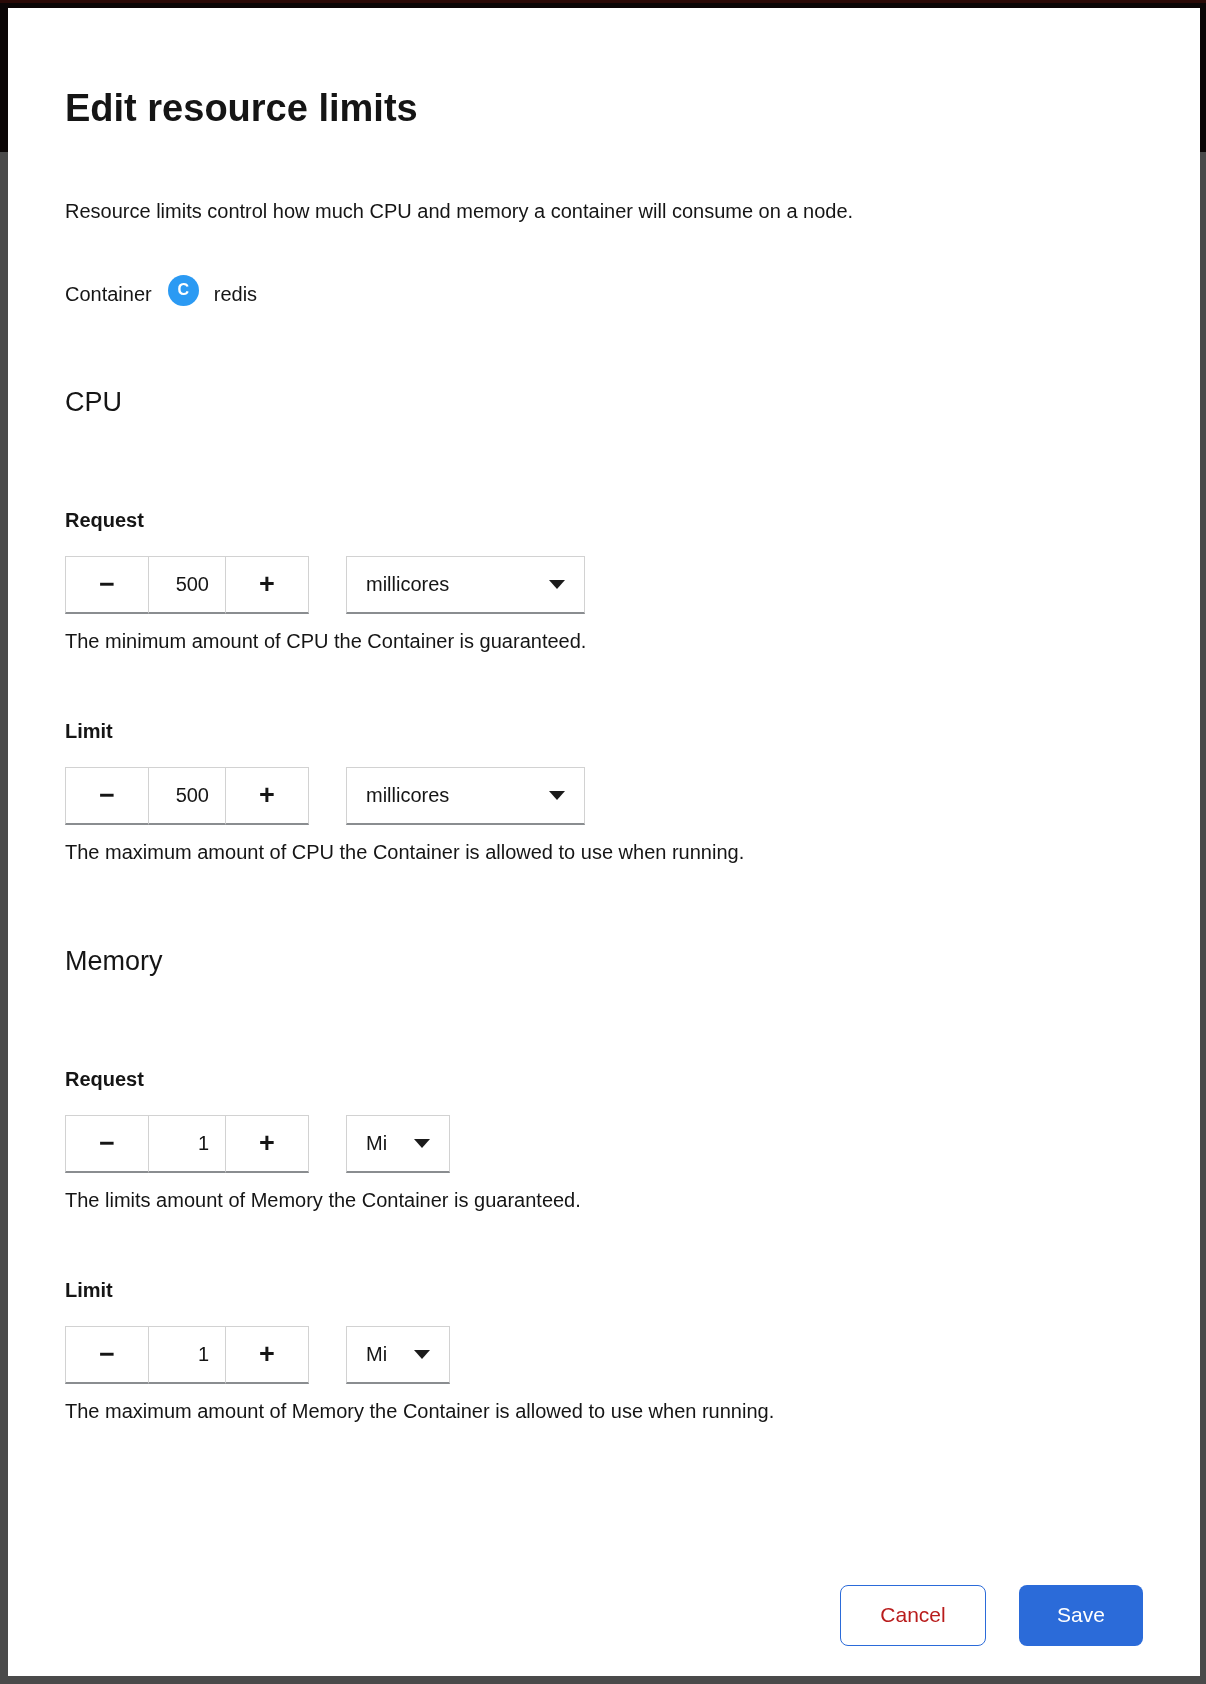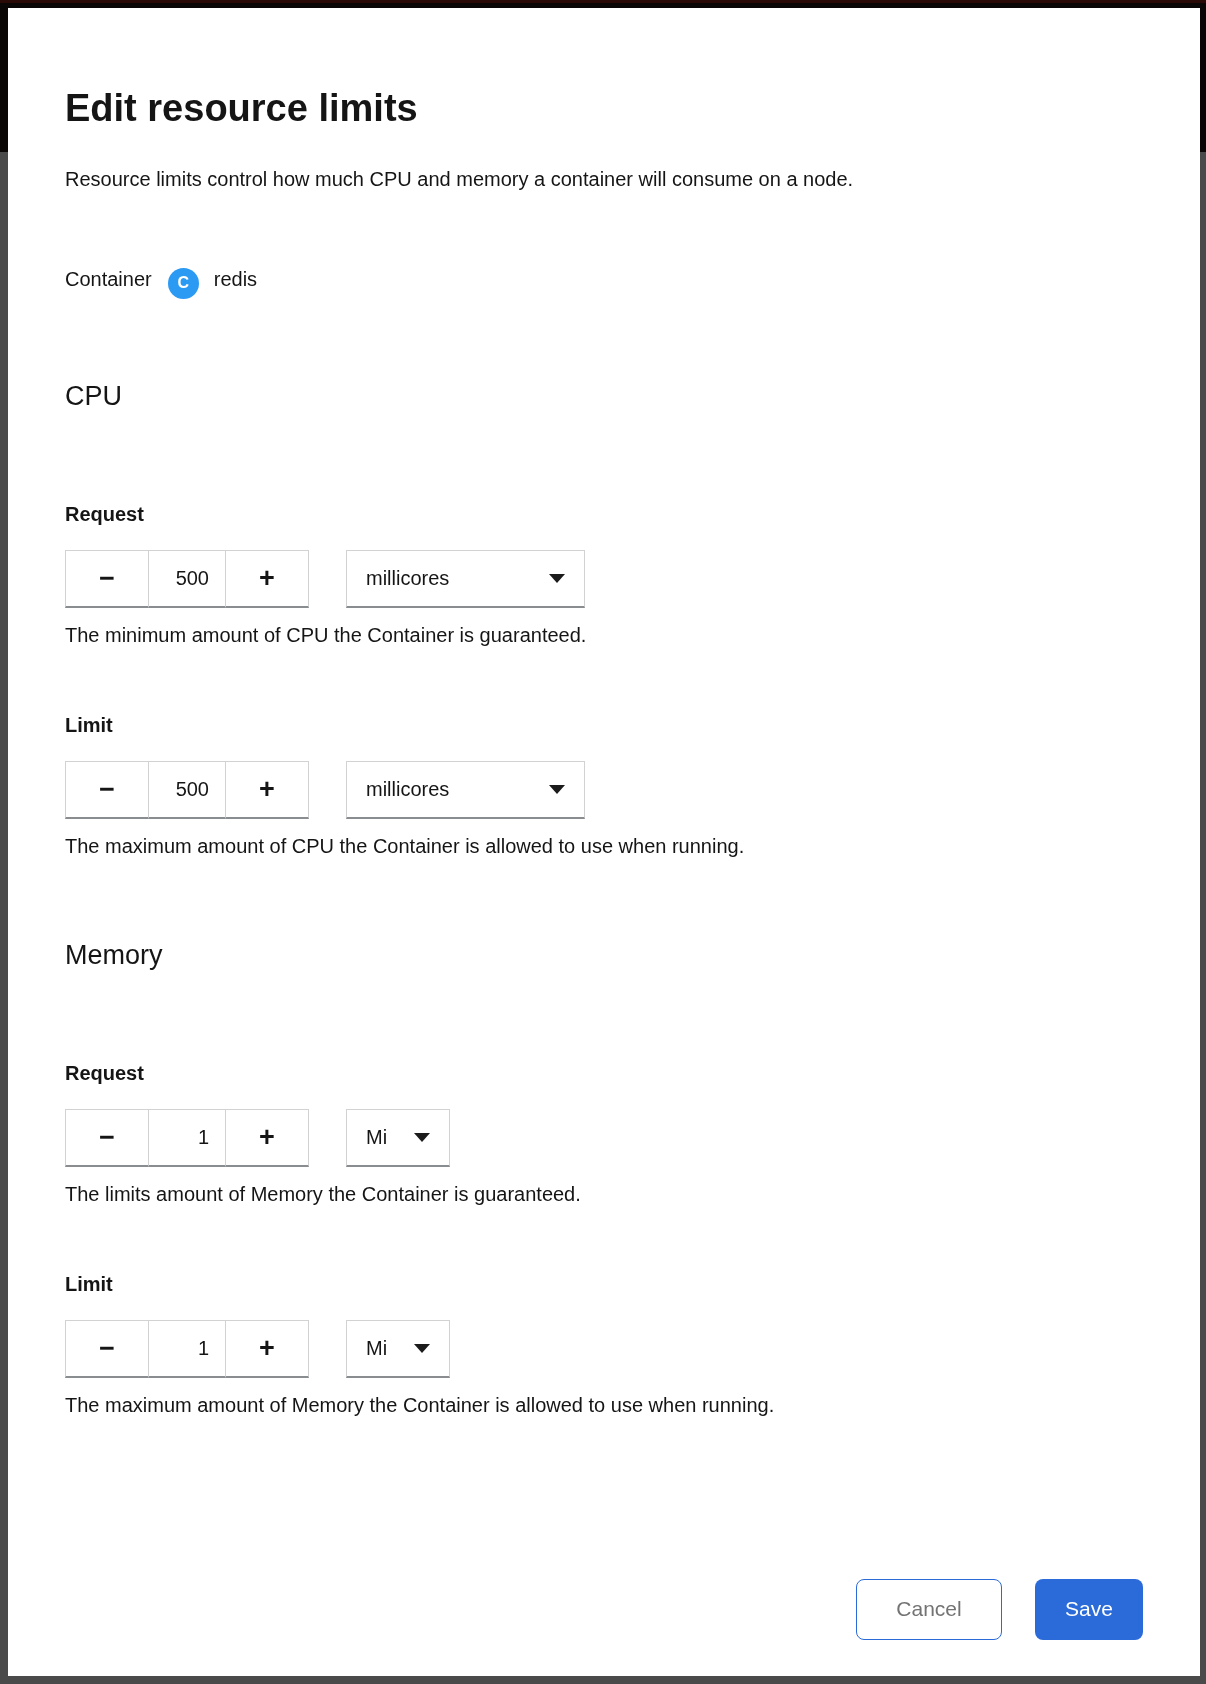--- a/index.html
+++ b/index.html
@@ -17,28 +17,28 @@
     padding: 0 57px;
   }
   .modal-title {
     margin-top: 78px;
     font-size: 38px;
     font-weight: 600;
     line-height: 1.2;
     color: #151515;
   }
   .modal-description {
-    margin-top: 34px;
+    margin-top: 66px;
     font-size: 20px;
     line-height: 26px;
   }
   .container-row {
-    margin-top: 76px;
+    margin-top: 50px;
     display: flex;
-    align-items: flex-start;
+    align-items: flex-end;
     height: 32px;
   }
   .container-label { font-size: 20px; }
   .container-badge {
     width: 31px; height: 31px;
     border-radius: 50%;
     background: #2b9af3;
     color: #ffffff;
     font-size: 16px;
     font-weight: 700;
@@ -127,24 +127,24 @@
     font-family: "Liberation Sans", sans-serif;
     font-size: 21px;
     display: flex; align-items: center; justify-content: center;
     cursor: pointer;
     padding: 0;
   }
   .btn-cancel {
     width: 146px;
     background: #ffffff;
     border: 1.5px solid #2b6bd9;
-    color: #737373;
+    color: #b91c1c;
   }
   .btn-save {
-    width: 108px;
+    width: 124px;
     background: #2b6bd9;
     border: none;
     color: #ffffff;
   }
 </style>
 </head>
 <body>
 
 <div class="modal">
 

